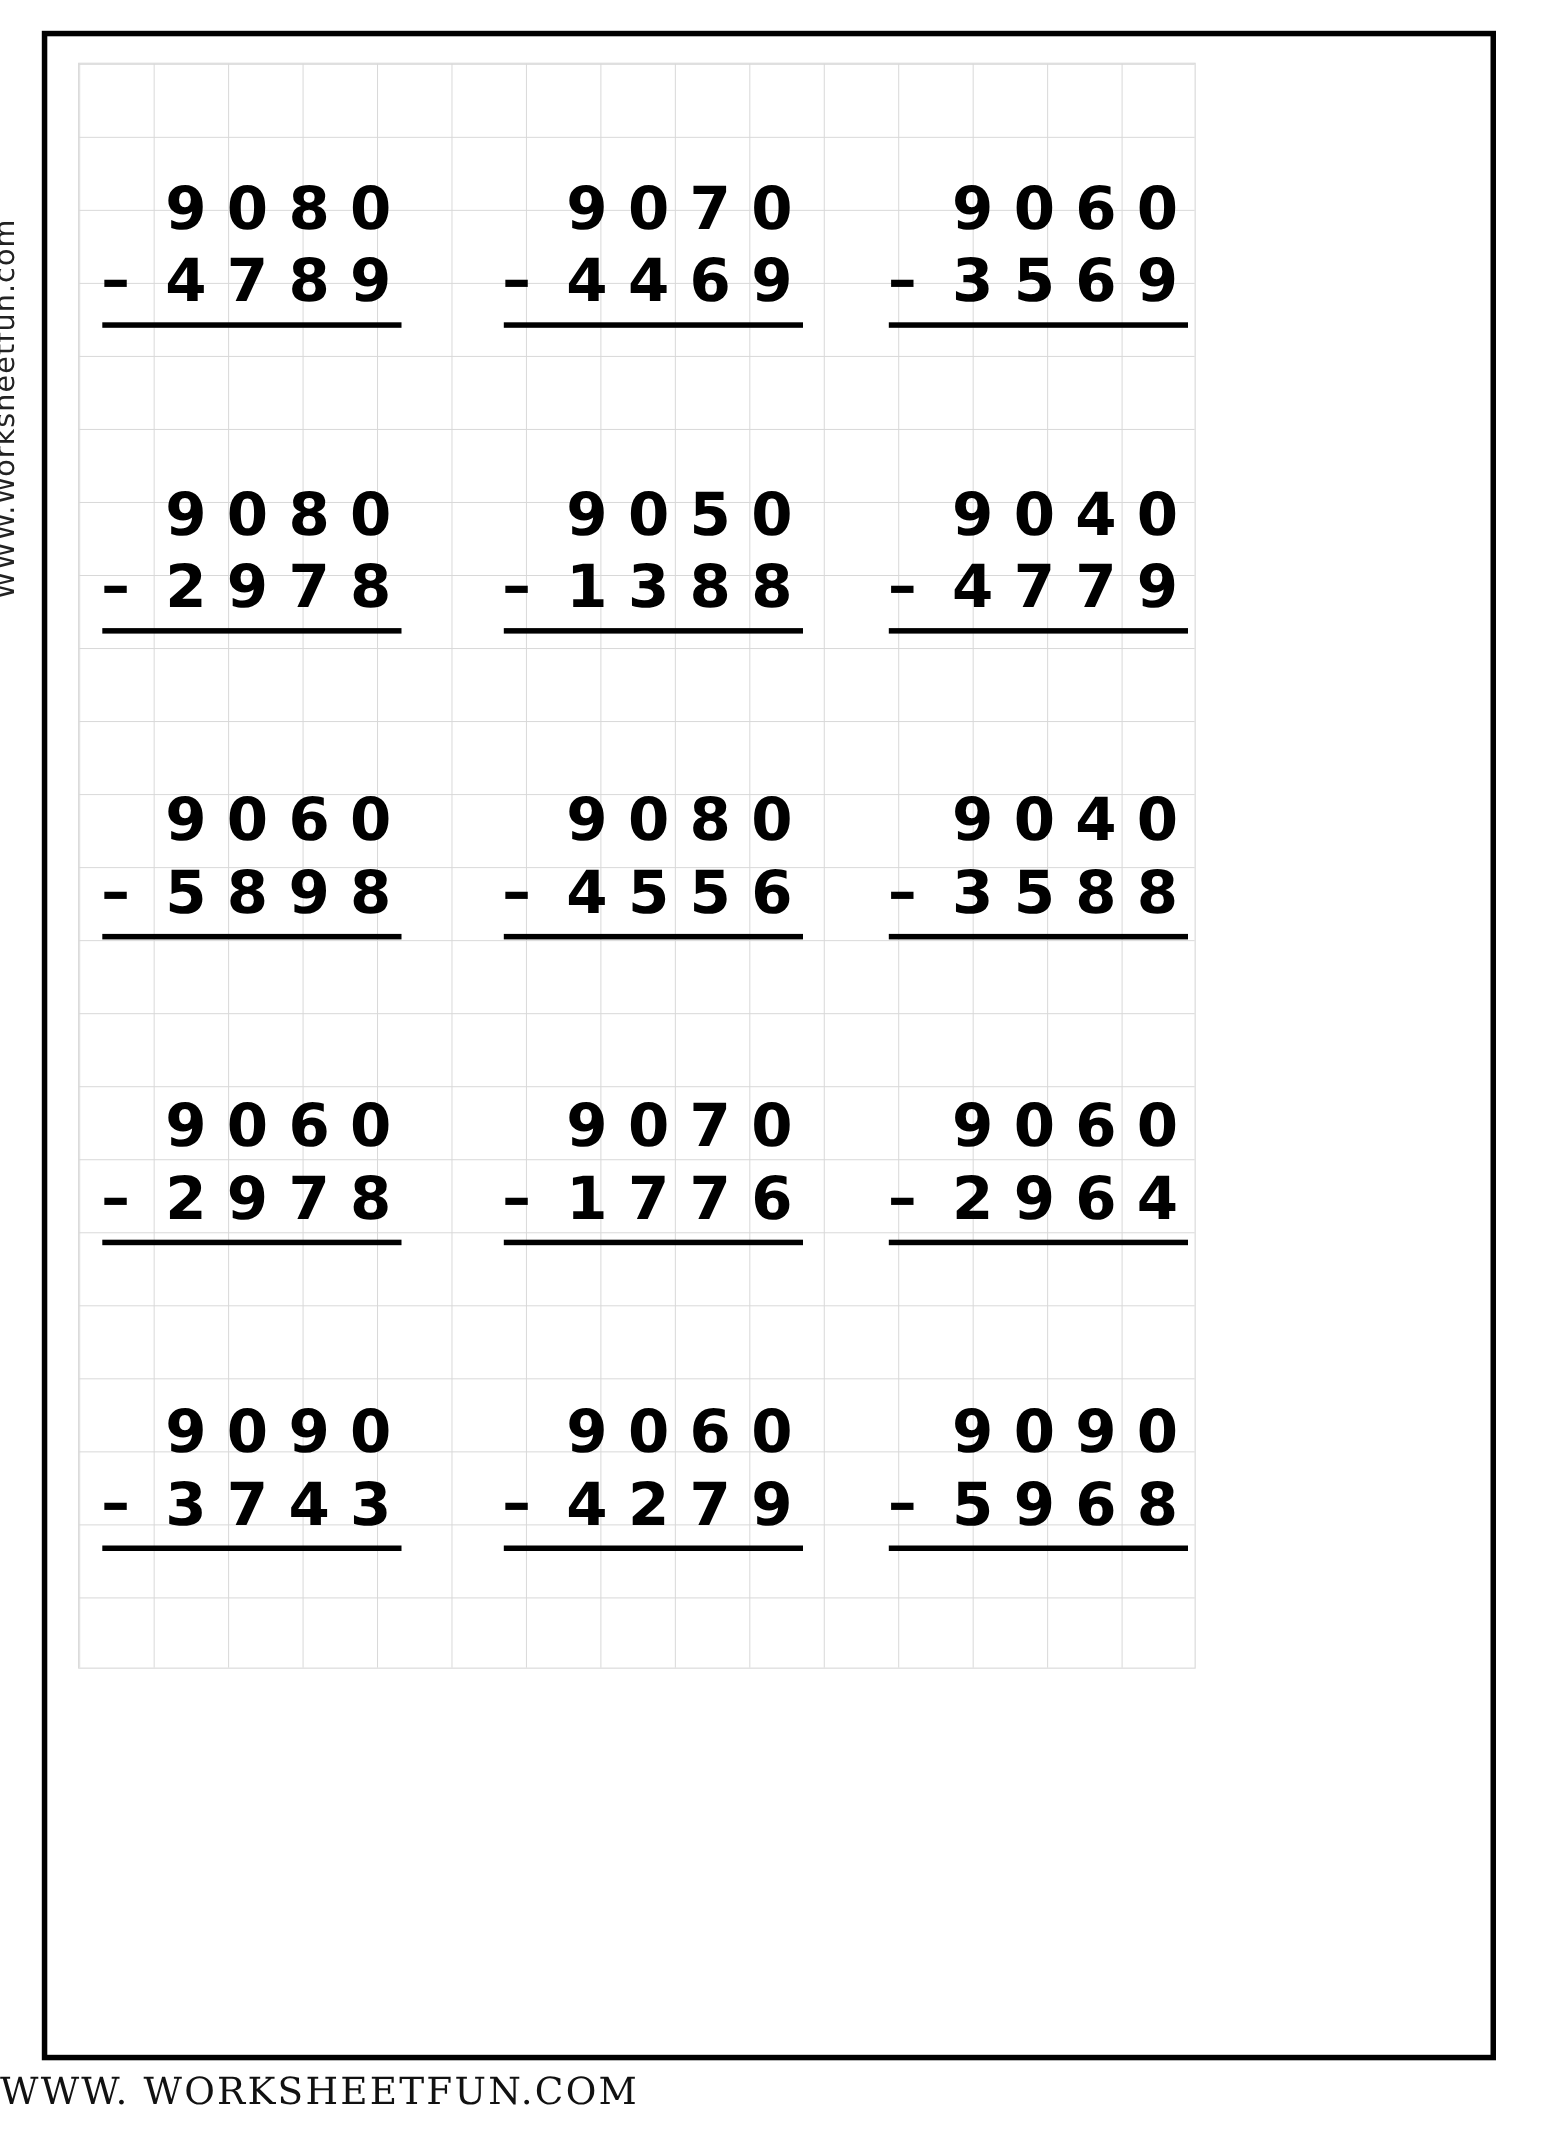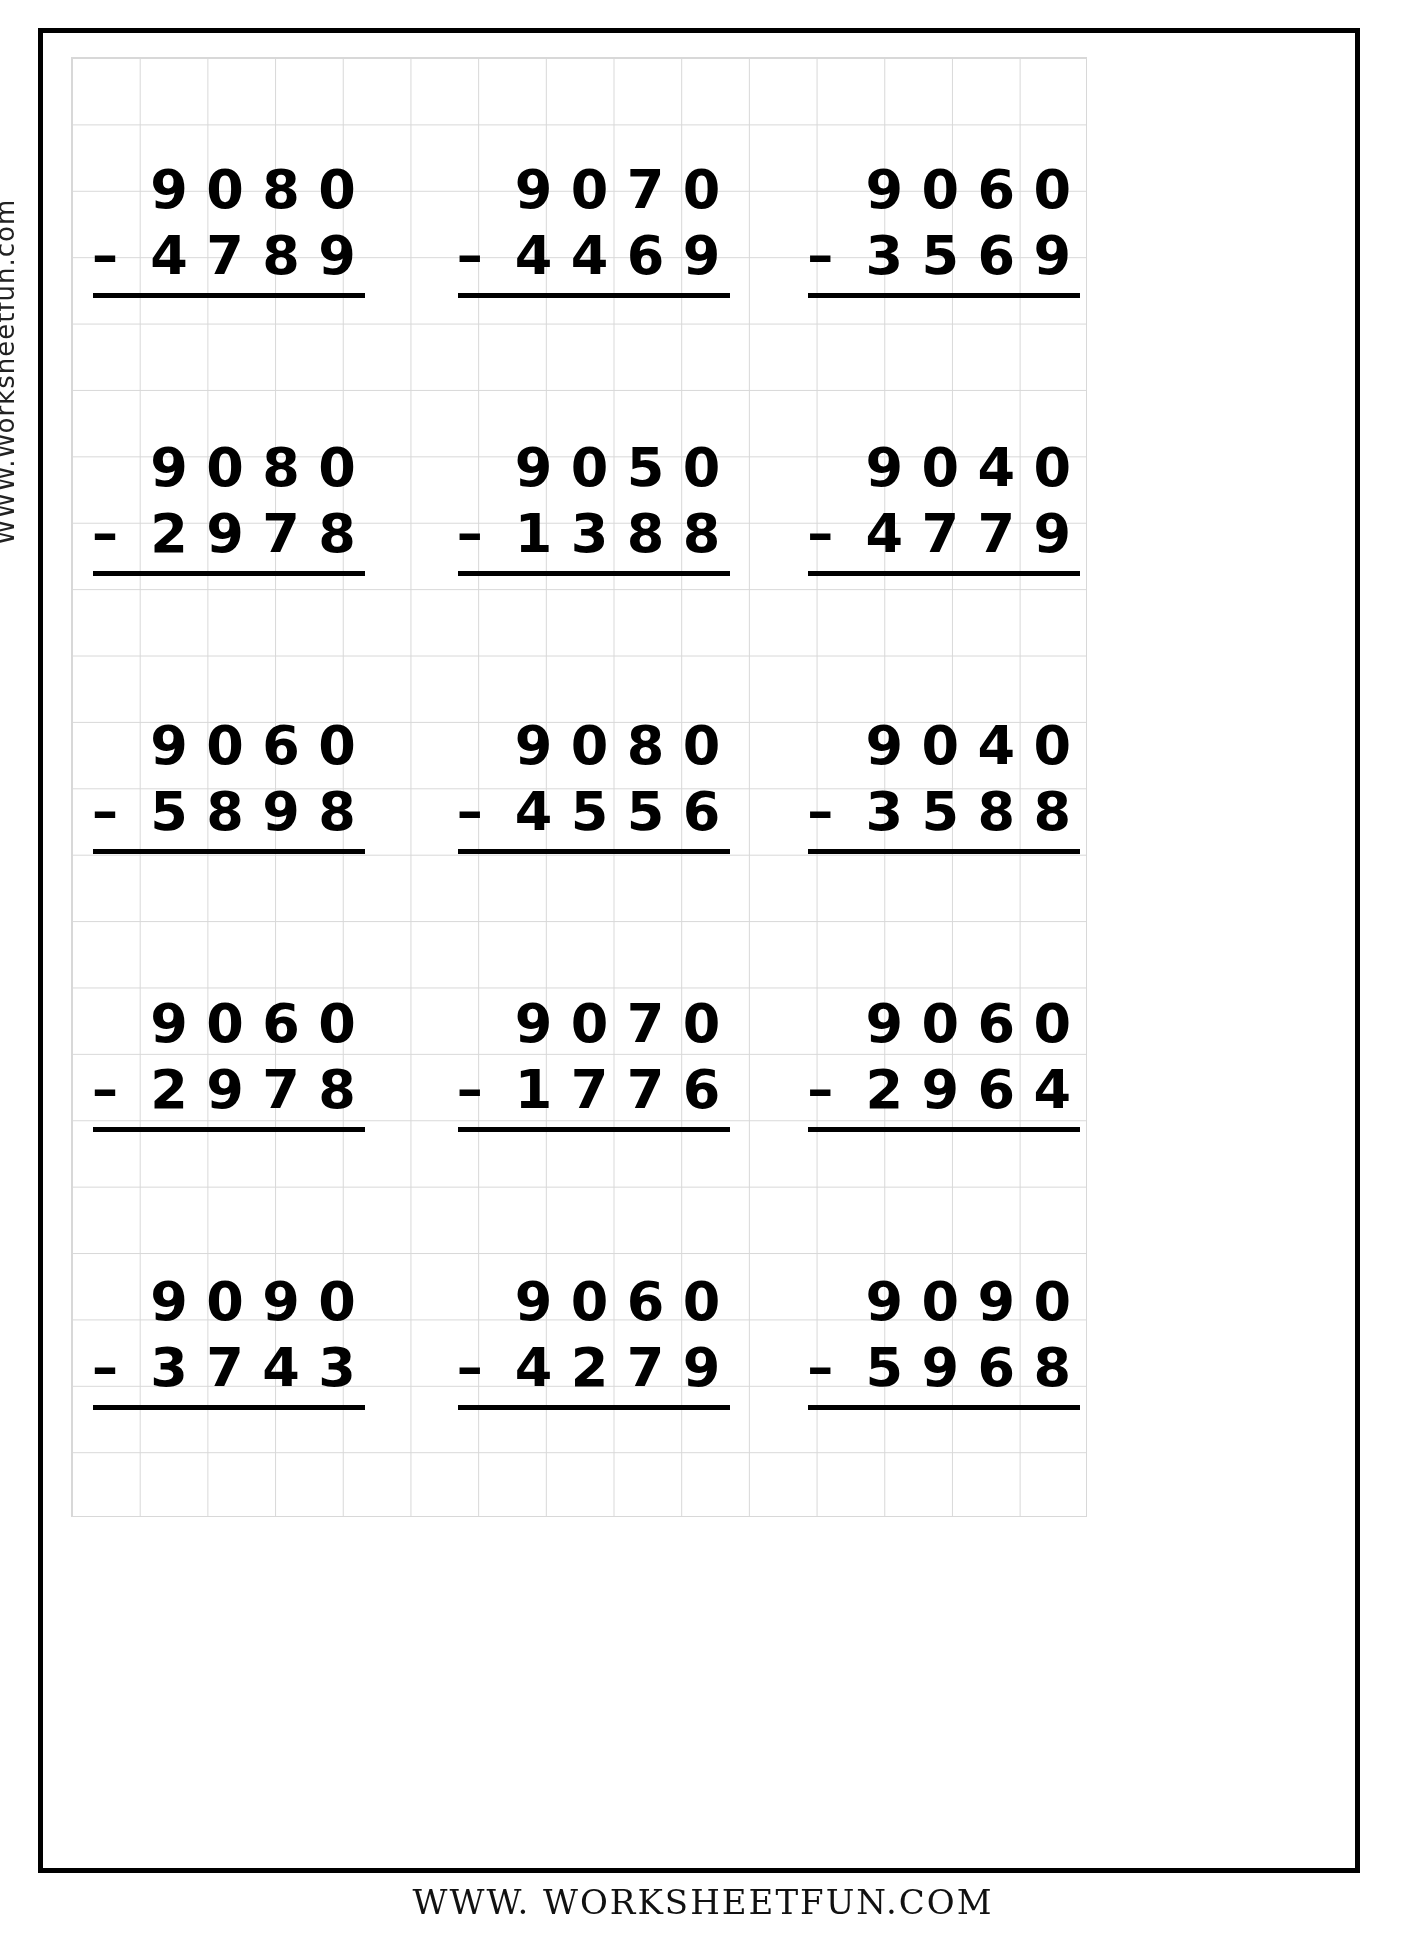--- a/index.html
+++ b/index.html
@@ -134,21 +134,20 @@
     color: #222;
     white-space: nowrap;
   }
 
   
   .footer {
     position: absolute;
     left: 0;
     top: 1882px;
     width: 1406px;
-    text-align: center;
     font-family: "DejaVu Serif", serif;
     font-size: 34px;
     letter-spacing: 2px;
     color: #111;
   }
 </style>
 </head>
 <body>
 
 <div class="page-frame">

